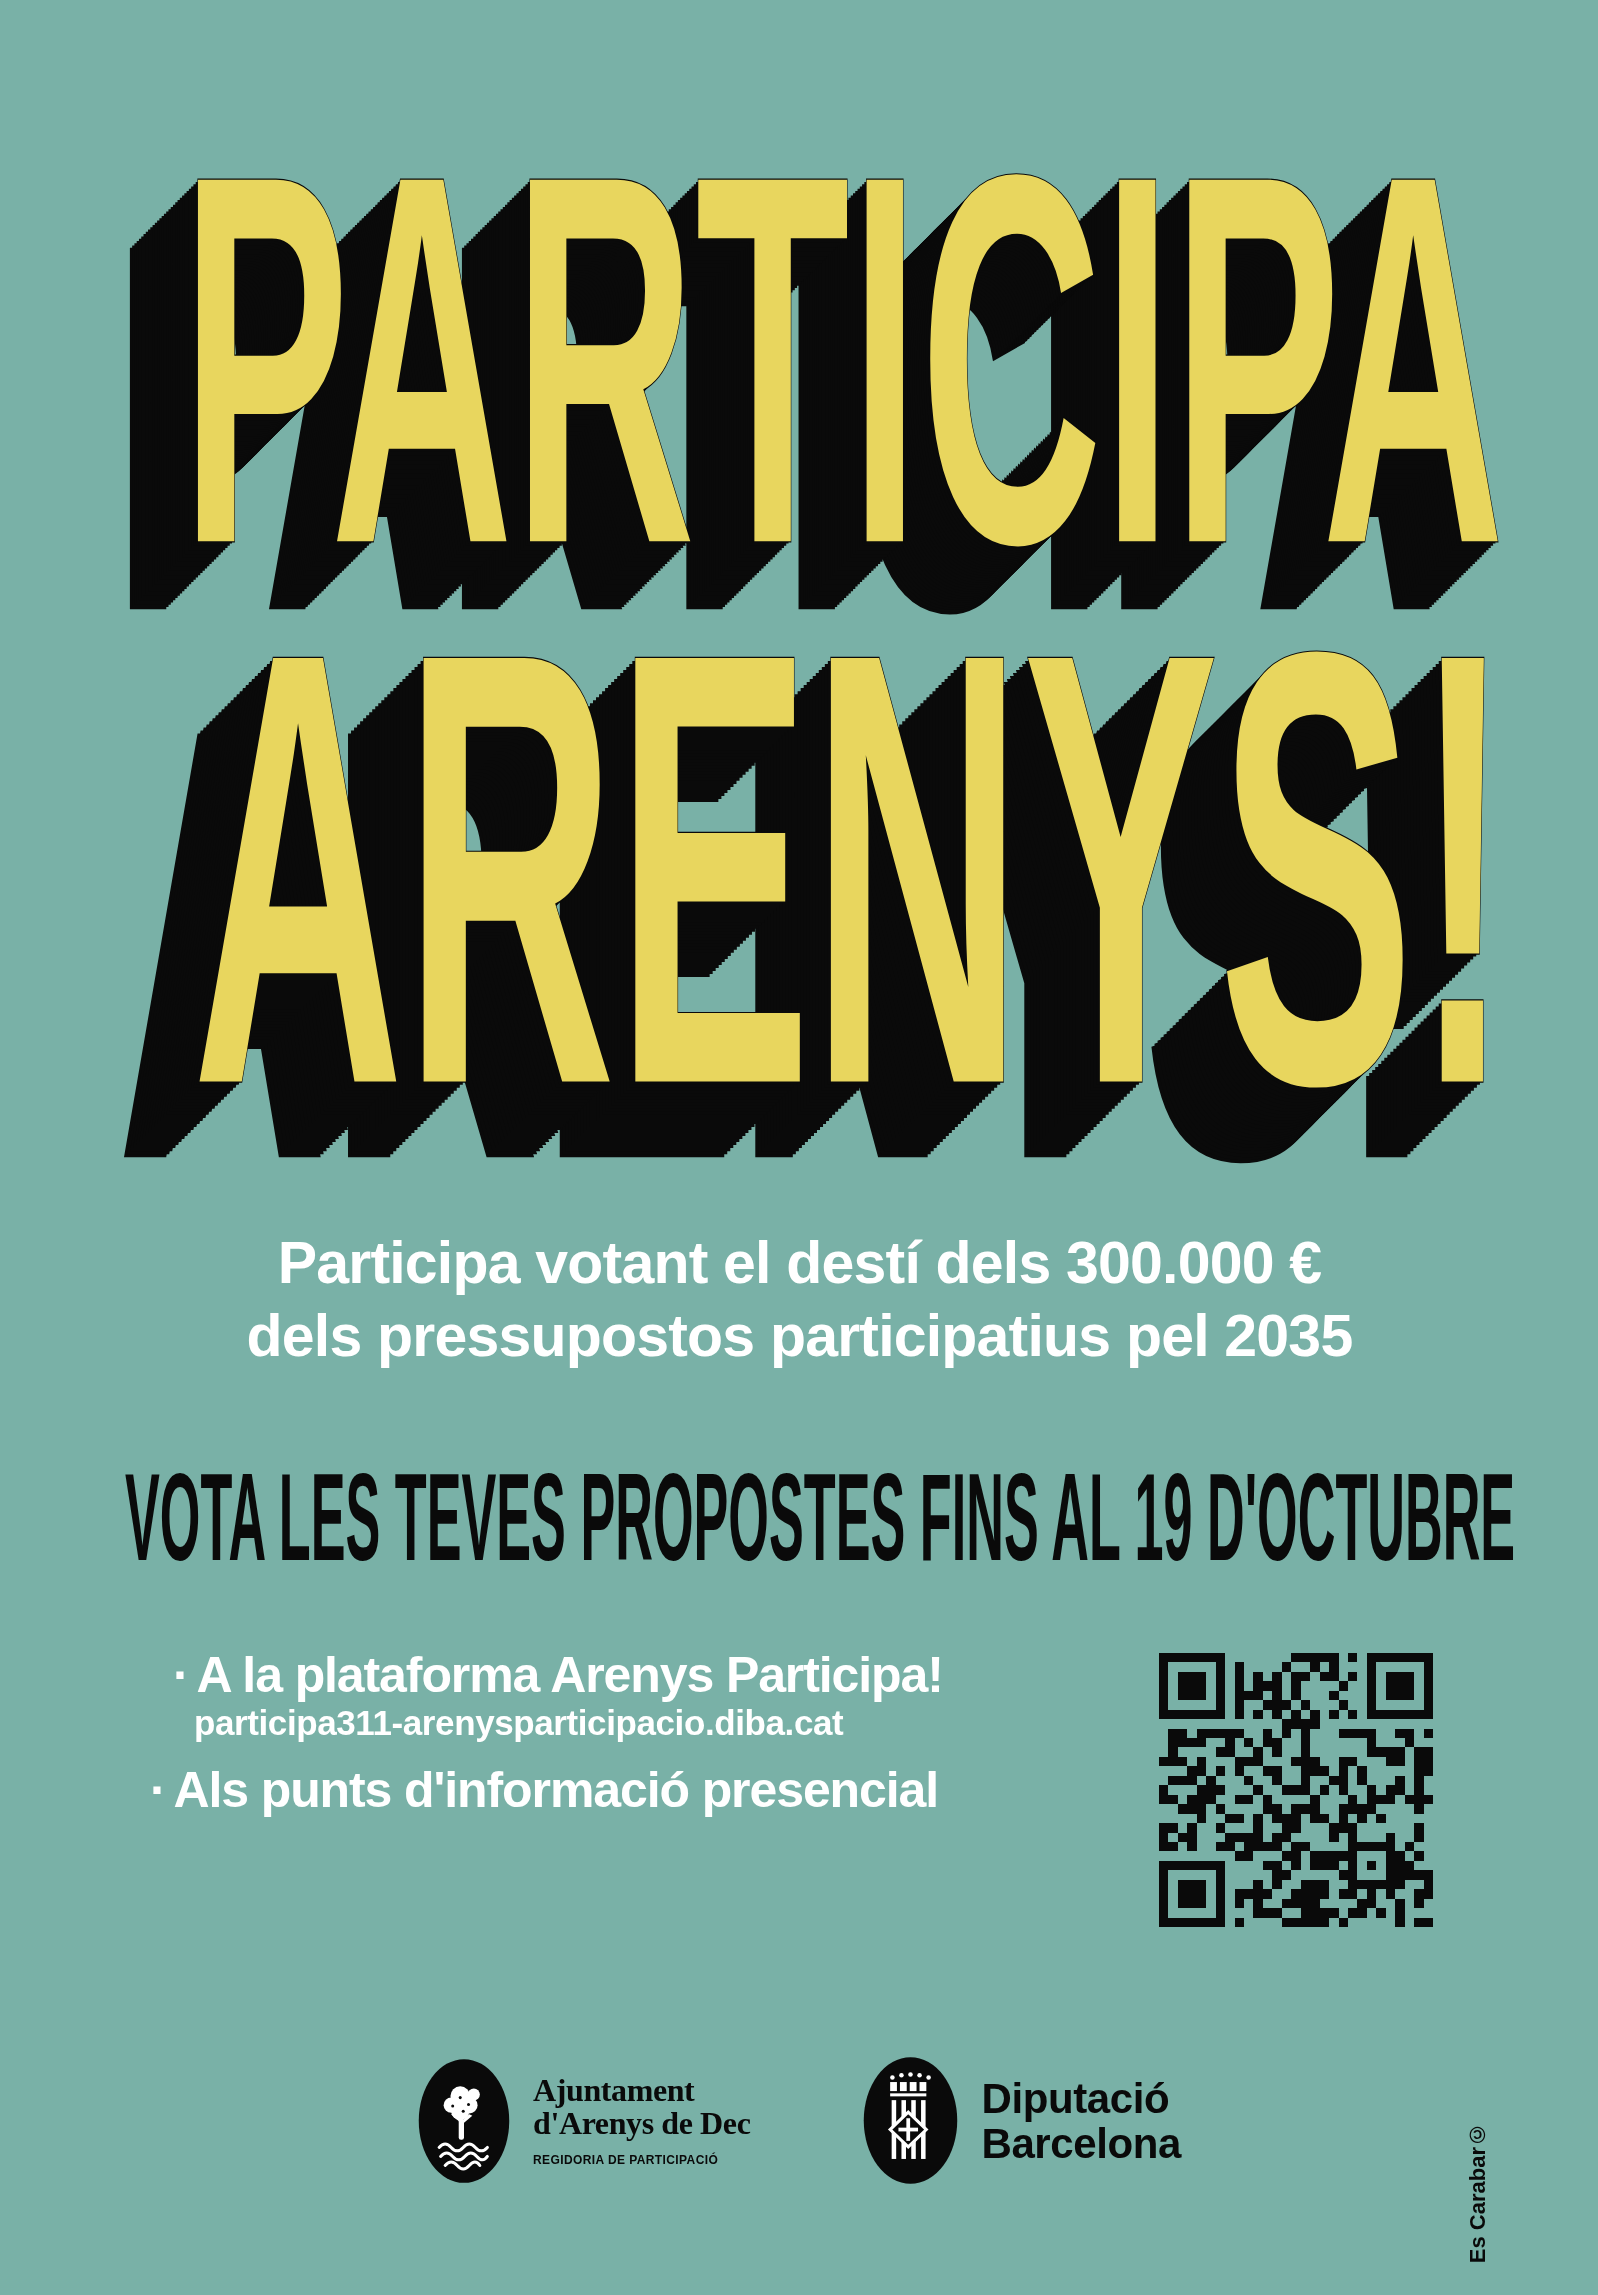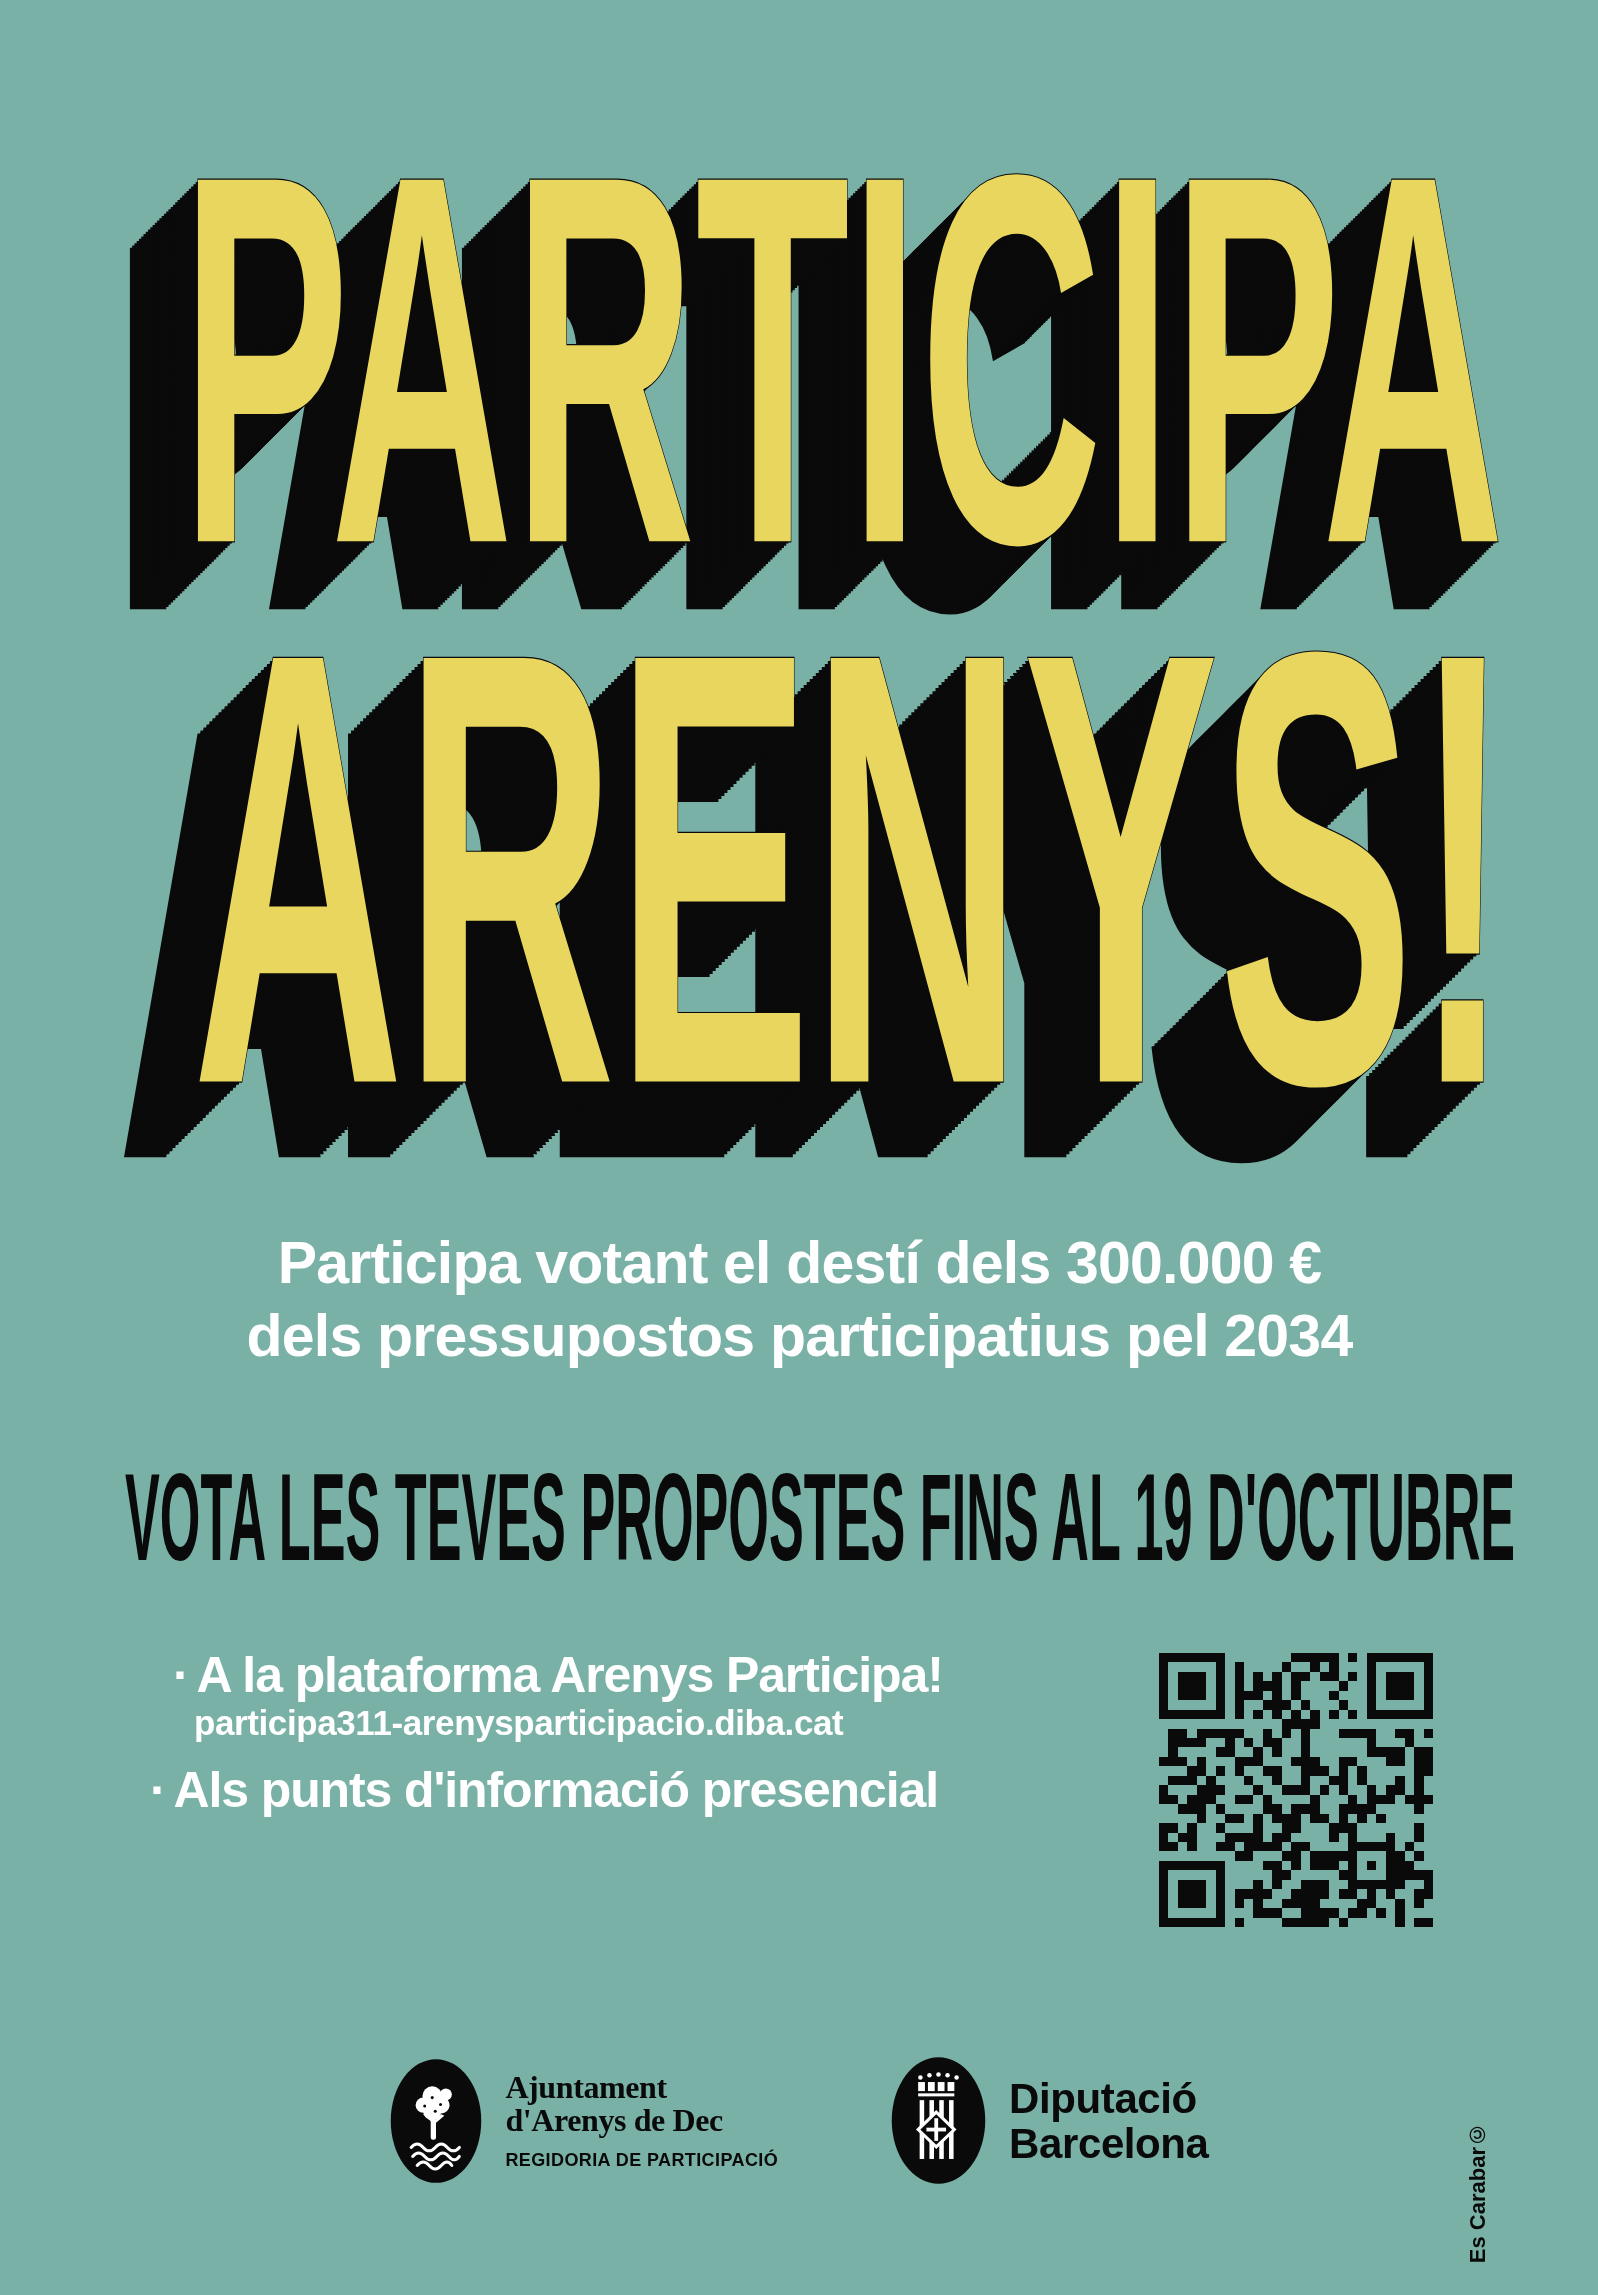--- a/index.html
+++ b/index.html
@@ -37,21 +37,21 @@
     position:absolute;left:0;top:2056px;width:1599px;
     display:flex;justify-content:center;align-items:center;gap:113px;
   }
   .logo-group{display:flex;align-items:center;gap:23px;color:var(--ink);}
   .aj-text .name{
     font-family:"Liberation Serif",serif;font-weight:700;
     font-size:32px;line-height:33px;letter-spacing:-0.4px;
   }
   .aj-text .dept{
     font-family:"Liberation Sans",sans-serif;font-weight:700;
-    font-size:18px;letter-spacing:0.4px;margin-top:13px;
+    font-size:12px;letter-spacing:0.4px;margin-top:13px;
   }
   .dip-text{font-weight:700;font-size:42px;line-height:45px;letter-spacing:-0.4px;}
   .credit{
     position:absolute;right:24px;bottom:32px;color:var(--ink);
     writing-mode:vertical-rl;transform:rotate(180deg);
     font-size:22px;font-weight:700;
   }
 </style>
 </head>
 <body>
@@ -116,21 +116,21 @@
       <text x="80" y="607" textLength="1746" lengthAdjust="spacingAndGlyphs" font-family="&quot;Liberation Sans&quot;, sans-serif" font-weight="700" font-size="815" fill="#0A0A0A">ARENYS!</text>
       <text x="84" y="603" textLength="1746" lengthAdjust="spacingAndGlyphs" font-family="&quot;Liberation Sans&quot;, sans-serif" font-weight="700" font-size="815" fill="#0A0A0A">ARENYS!</text>
       <text x="88" y="599" textLength="1746" lengthAdjust="spacingAndGlyphs" font-family="&quot;Liberation Sans&quot;, sans-serif" font-weight="700" font-size="815" fill="#0A0A0A">ARENYS!</text>
       <text x="92" y="595" textLength="1746" lengthAdjust="spacingAndGlyphs" font-family="&quot;Liberation Sans&quot;, sans-serif" font-weight="700" font-size="815" fill="#0A0A0A">ARENYS!</text>
       <text x="96" y="591" textLength="1746" lengthAdjust="spacingAndGlyphs" font-family="&quot;Liberation Sans&quot;, sans-serif" font-weight="700" font-size="815" fill="#0A0A0A">ARENYS!</text>
       <text x="100" y="587" textLength="1746" lengthAdjust="spacingAndGlyphs" font-family="&quot;Liberation Sans&quot;, sans-serif" font-weight="700" font-size="815" fill="#E8D65E" stroke="#0A0A0A" stroke-width="3" paint-order="stroke">ARENYS!</text>
     </svg>
 
   <div class="intro">
     <div>Participa votant el destí dels 300.000 €</div>
-    <div>dels pressupostos participatius pel 2034</div>
+    <div>dels pressupostos participatius pel 2035</div>
   </div>
 
   <svg class="display-line" style="left:121px;top:1471px" width="1399" height="132" viewBox="0 0 1850 175">
       <text x="3" y="118" textLength="1843" lengthAdjust="spacingAndGlyphs" font-family="&quot;Liberation Sans&quot;, sans-serif" font-weight="700" font-size="164" fill="#0A0A0A">VOTA LES TEVES PROPOSTES FINS AL 19 D'OCTUBRE</text>
     </svg>
 
   <div class="bullet-line bullet-1">
     <span class="dot">·</span><span>A la plataforma Arenys Participa!</span>
   </div>
   <div class="platform-url">participa311-arenysparticipacio.diba.cat</div>

